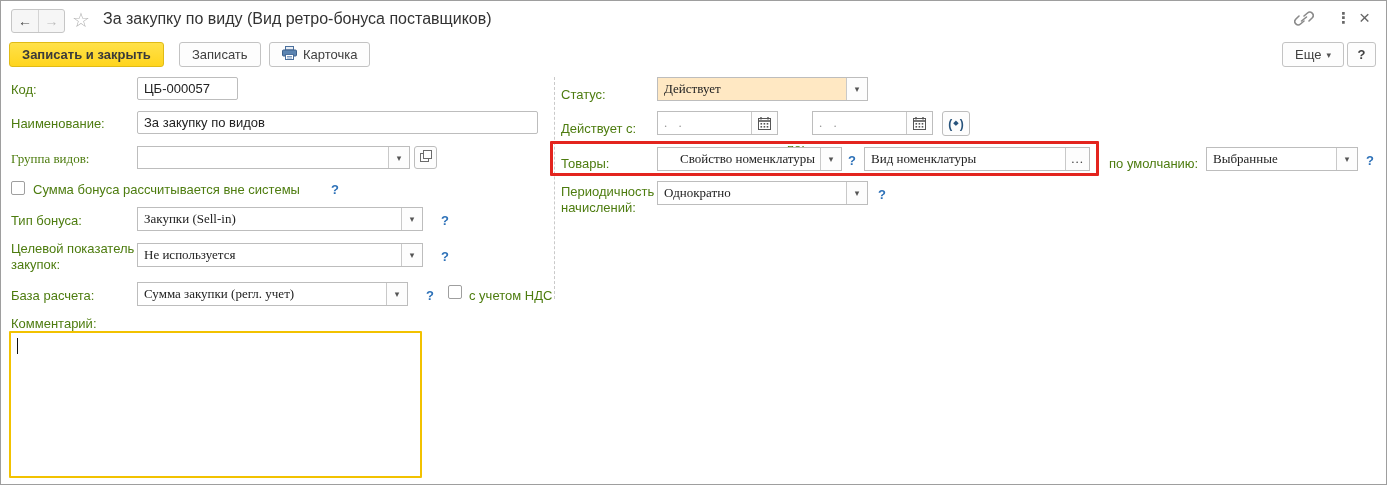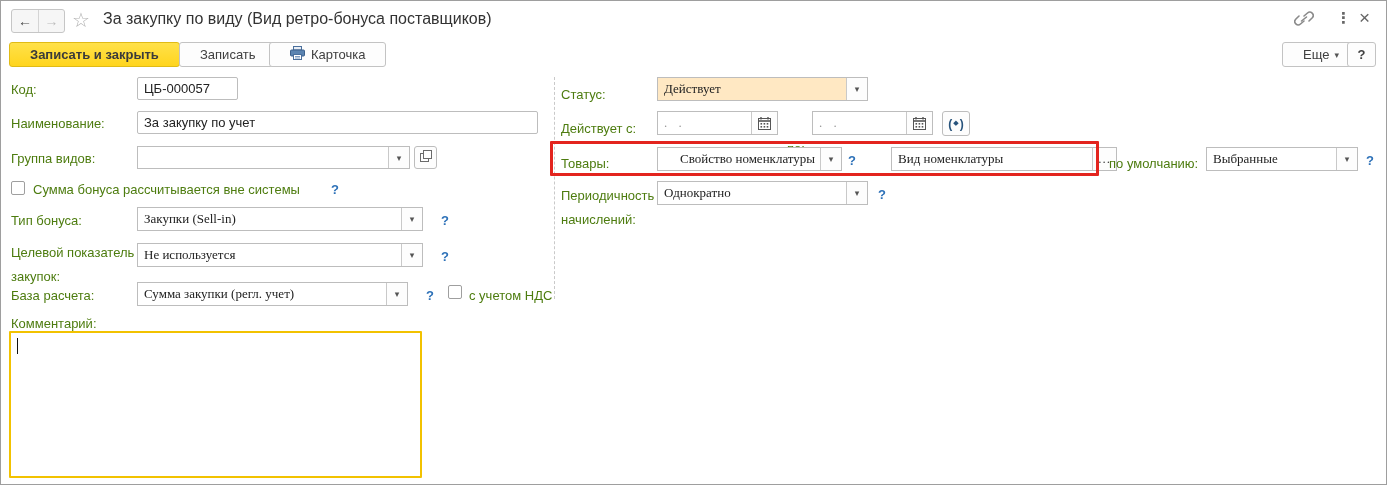--- a/index.html
+++ b/index.html
@@ -1,25 +1,25 @@
 <!DOCTYPE html>
 <html><head>
 <meta charset="utf-8">
 <style>
   * { margin:0; padding:0; box-sizing:border-box; }
   html,body { width:1387px; height:485px; }
   body { font-family:"Liberation Sans","DejaVu Sans",sans-serif; font-size:13px; color:#444; background:#fff; }
   #win { position:relative; width:1387px; height:485px; background:#fff; border:1px solid #9e9e9e; overflow:hidden; }
   .abs { position:absolute; }
   .lbl { color:#4d7c0f; white-space:nowrap; }
-  .wrap { white-space:normal; line-height:24px; }
+  .wrap { white-space:normal; line-height:16px; }
   .help { color:#2d71b8; font-weight:bold; cursor:pointer; }
 
   
-  .btn { display:inline-flex; align-items:center; justify-content:center; height:25px; padding:0 20px;
+  .btn { display:inline-flex; align-items:center; justify-content:center; height:25px; padding:0 12px;
          background:#fdfdfd; border:1px solid #c3c3c3; border-radius:3px; color:#404040; cursor:pointer; }
   .btn-primary { background:linear-gradient(#ffe14a,#ffd51e); border:1px solid #e0bb16; font-weight:bold; color:#3a3a3a; }
   .navgrp { display:flex; height:24px; border:1px solid #c6c6c6; border-radius:3px; background:#f6f6f6; overflow:hidden; }
   .navgrp .seg { width:26px; display:flex; align-items:center; justify-content:center; font-size:14px; cursor:pointer; }
   .navgrp .seg+.seg { border-left:1px solid #d4d4d4; }
 
   
   .inp { display:flex; align-items:center; height:23px; background:#fff; border:1px solid #bdbdbd; border-radius:2px; padding:0 6px; color:#222; }
   .combo { display:flex; height:24px; border:1px solid #bdbdbd; border-radius:0; background:#fff; overflow:hidden;font-family:Liberation Serif, serif; }
   .combo .txt { flex:1; display:flex; align-items:center; padding:0 6px; color:#222; white-space:nowrap; overflow:hidden; }
@@ -86,24 +86,24 @@
   </div>
   <div class="abs btn" style="left:1346px; top:41px; width:29px; padding:0; font-weight:bold;">?</div>
 
   <div class="abs lbl" style="left:10px; top:81px;">Код:</div>
   <div class="abs inp" style="left:136px; top:76px; width:101px;">
     <span>ЦБ-000057</span>
   </div>
 
   <div class="abs lbl" style="left:10px; top:115px;">Наименование:</div>
   <div class="abs inp" style="left:136px; top:110px; width:401px;">
-    <span>За закупку по учет</span>
-  </div>
-
-  <div class="abs lbl" style="left:10px; top:150px;">Группа видов:</div>
+    <span>За закупку по видов</span>
+  </div>
+
+  <div class="abs lbl" style="left:10px; top:150px;font-family:Liberation Serif, serif;">Группа видов:</div>
   <div class="abs combo" style="left:136px; top:145px; width:273px; height:23px;">
     <div class="txt"></div>
     <div class="arr">▾</div>
   </div>
   <div class="abs sqbtn" style="left:413px; top:145px;">
     <span>
       <svg width="12" height="12" viewBox="0 0 12 12">
         <rect x="0.5" y="3.5" width="8" height="8" fill="#fff" stroke="#6b6b6b"></rect>
         <rect x="3.5" y="0.5" width="8" height="8" fill="#fff" stroke="#6b6b6b"></rect>
       </svg>
@@ -199,21 +199,21 @@
       <span class="dia">◆</span>
       <span>)</span>
   </div>
 
   <div class="abs lbl" style="left:560px; top:155px;">Товары:</div>
   <div class="abs combo" style="left:656px; top:146px; width:185px;padding-left:16px;">
     <div class="txt">Свойство номенклатуры</div>
     <div class="arr">▾</div>
   </div>
   <div class="abs help" style="left:847px; top:152px;">?</div>
-  <div class="abs combo" style="left:890px; top:146px; width:226px;">
+  <div class="abs combo" style="left:863px; top:146px; width:226px;">
     <div class="txt">Вид номенклатуры</div>
     <div class="dots">...</div>
   </div>
   <div class="abs redbox" style="left:549px; top:140px; width:549px; height:35px;"></div>
 
   <div class="abs lbl" style="left:1108px; top:155px;">по умолчанию:</div>
   <div class="abs combo" style="left:1205px; top:146px; width:152px;">
     <div class="txt">Выбранные</div>
     <div class="arr">▾</div>
   </div>

